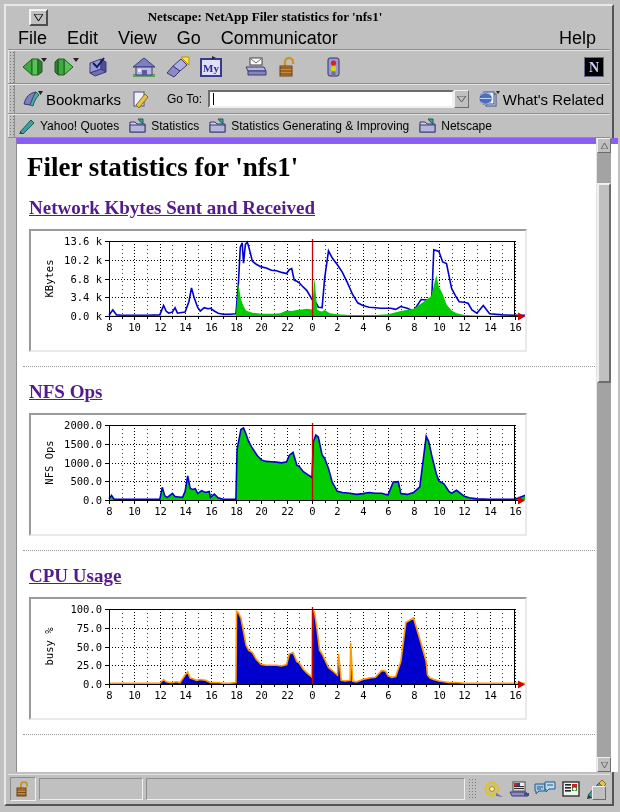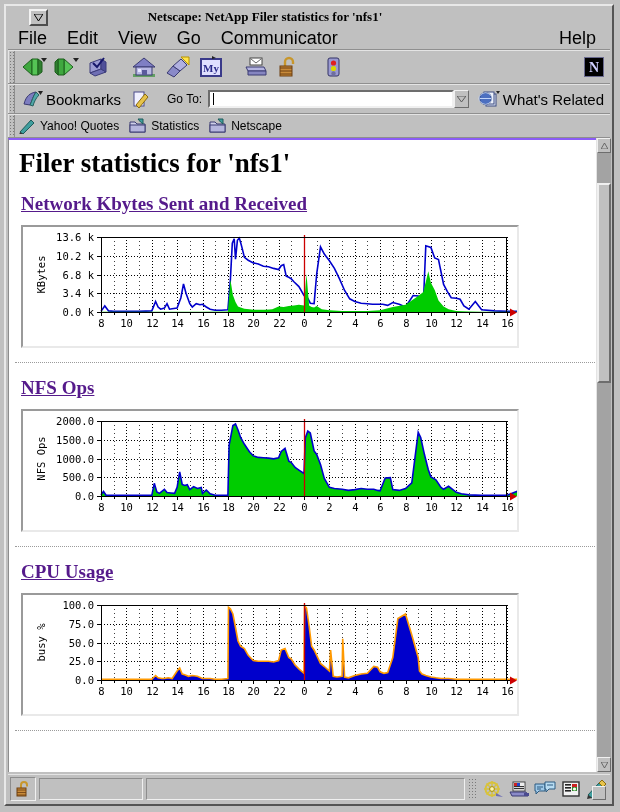--- a/index.html
+++ b/index.html
@@ -90,23 +90,23 @@
   .urldrop{
     width:15px;height:18px;flex:none;background:#c0c0c0;
     border-top:1px solid #f0f0f0;border-left:1px solid #f0f0f0;
     border-right:1px solid #6d6d6d;border-bottom:1px solid #6d6d6d;
     box-sizing:border-box;display:flex;align-items:center;justify-content:center;
   }
   .bmk{display:flex;align-items:center;gap:4px;margin-right:10px;flex:none;cursor:default;}
   .bmk .lbl{font-size:12px;}
   
   .content{
-    position:absolute;left:8px;top:138px;width:602px;height:634px;
+    position:absolute;left:16px;top:138px;width:602px;height:634px;
     background:#fff;box-sizing:border-box;
-    border-top:2px solid #8b5cf6;border-left:1px solid #8d8d8d;
+    border-top:6px solid #8b5cf6;border-left:1px solid #8d8d8d;
     overflow:hidden;
   }
   .page{position:absolute;left:0;top:0;width:588px;height:634px;overflow:hidden;background:#fff;}
   h1.page-title{
     font-family:"Liberation Serif", serif;
     font-size:27px;font-weight:bold;color:#000;
     margin:8px 0 0 10px;
   }
   a.seclink{
     display:block;margin:14px 0 0 12px;
@@ -347,20 +347,28 @@
 
     <div class="bmk">
       <svg width="18" height="16" viewBox="0 0 18 16">
         <polygon points="1,14 1,4 6,4 8,6 16,6 16,14" fill="#cfcfe8" stroke="#3a3a72" stroke-width="1"></polygon>
         <rect x="1" y="7" width="15" height="7" fill="#b6b6dd" stroke="#3a3a72" stroke-width="1"></rect>
         <polygon points="9,1 14,1 14,6 11.5,4" fill="#3f9e9e" stroke="#1f5a5a" stroke-width="1"></polygon>
       </svg>
       <span class="lbl">Statistics</span>
     </div>
 
+    <div class="bmk">
+      <svg width="18" height="16" viewBox="0 0 18 16">
+        <polygon points="1,14 1,4 6,4 8,6 16,6 16,14" fill="#cfcfe8" stroke="#3a3a72" stroke-width="1"></polygon>
+        <rect x="1" y="7" width="15" height="7" fill="#b6b6dd" stroke="#3a3a72" stroke-width="1"></rect>
+        <polygon points="9,1 14,1 14,6 11.5,4" fill="#3f9e9e" stroke="#1f5a5a" stroke-width="1"></polygon>
+      </svg>
+      <span class="lbl">Statistics Generating &amp; Improving</span>
+    </div>
 
     <div class="bmk">
       <svg width="18" height="16" viewBox="0 0 18 16">
         <polygon points="1,14 1,4 6,4 8,6 16,6 16,14" fill="#cfcfe8" stroke="#3a3a72" stroke-width="1"></polygon>
         <rect x="1" y="7" width="15" height="7" fill="#b6b6dd" stroke="#3a3a72" stroke-width="1"></rect>
         <polygon points="9,1 14,1 14,6 11.5,4" fill="#3f9e9e" stroke="#1f5a5a" stroke-width="1"></polygon>
       </svg>
       <span class="lbl">Netscape</span>
     </div>
   </div>

